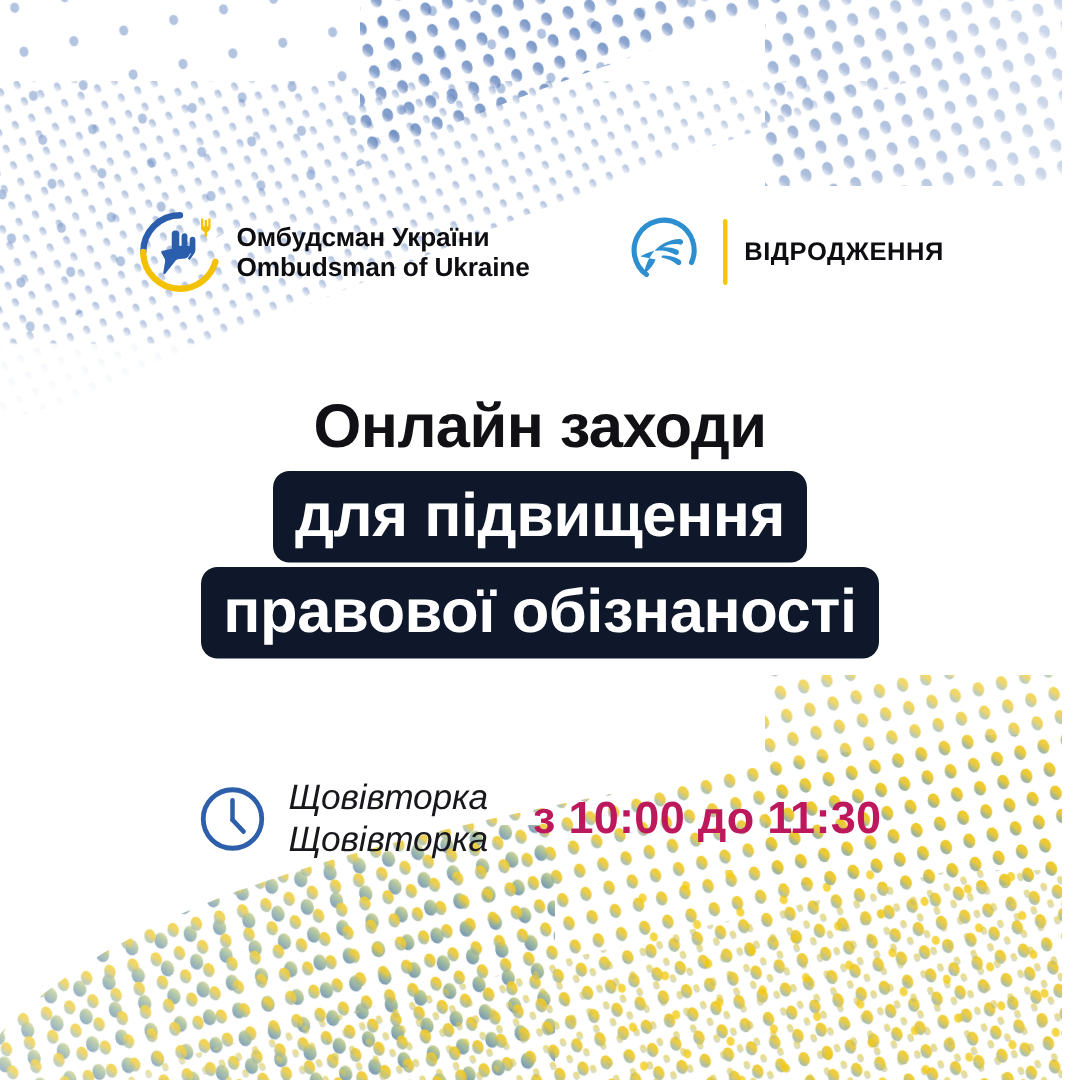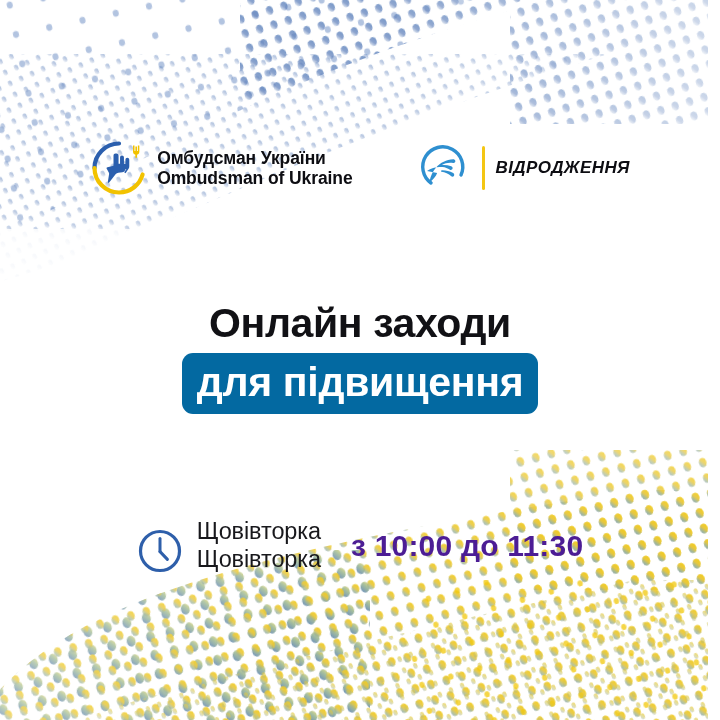--- a/index.html
+++ b/index.html
@@ -69,21 +69,20 @@
     font-size: 17.5px;
     font-weight: bold;
     color: #0d0d12;
     letter-spacing: -0.1px;
     white-space: nowrap;
   }
   .vr-logo-inner {
     display: flex;
     align-items: center;
     gap: 11px;
-    font-style: italic;
   }
   .vr-divider {
     width: 3px;
     height: 44px;
     background: #f4c613;
     border-radius: 2px;
     flex: 0 0 auto;
   }
   .logo-text-vr {
     display: flex;
@@ -102,39 +101,38 @@
 
   
   .headline {
     position: absolute;
     top: 262px;
     left: 0;
     width: 720px;
     display: flex;
     flex-direction: column;
     align-items: center;
-    margin-top: 39px;
   }
   .headline .plain {
     font-size: 41px;
     font-weight: bold;
     color: #111115;
     letter-spacing: -0.4px;
     line-height: 1.08;
     margin-bottom: 8px;
     white-space: nowrap;
   }
   .badge-stack {
     display: flex;
     flex-direction: column;
     align-items: center;
     gap: 3px;
   }
   .badge {
-    background: #0369a1;
+    background: #0f172a;
     color: #ffffff;
     font-size: 41px;
     font-weight: bold;
     letter-spacing: -0.3px;
     line-height: 1;
     padding: 9px 15px 11px 15px;
     border-radius: 11px;
     white-space: nowrap;
   }
 
@@ -144,38 +142,39 @@
     top: 518px;
     left: 0;
     width: 720px;
     display: flex;
     justify-content: center;
     align-items: center;
     gap: 30px;
   }
   .sched-left {
     display: flex;
-    align-items: flex-end;
+    align-items: center;
     gap: 14px;
+    font-style: italic;
   }
   .days {
     display: flex;
     flex-direction: column;
     line-height: 1.19;
   }
   .days .d {
     font-size: 23.5px;
     color: #18181c;
     letter-spacing: -0.1px;
     white-space: nowrap;
   }
   .time {
     font-size: 30px;
     font-weight: bold;
-    color: #4c1d95;
+    color: #be185d;
     letter-spacing: 0.2px;
     white-space: nowrap;
   }
 </style>
 </head>
 <body>
 
 <div class="poster">
 
   <svg class="deco deco-top" viewBox="0 0 760 290">
@@ -359,20 +358,21 @@
         </span>
       </span>
     </div>
 
   </div>
 
   <div class="headline">
     <div class="plain">Онлайн заходи</div>
     <div class="badge-stack">
       <div class="badge">для підвищення</div>
+      <div class="badge">правової обізнаності</div>
     </div>
   </div>
 
   <div class="schedule">
     <div class="sched-left">
       <span class="logo-mark">
         <svg width="46" height="46" viewBox="0 0 46 46">
           <circle cx="23" cy="23" r="19.5" fill="none" stroke="#2e5faa" stroke-width="3.2"></circle>
           <path d="M23 10.5 L23 23.6" stroke="#2e5faa" stroke-width="3.0" stroke-linecap="round" fill="none"></path>
           <path d="M23 23.6 L30.4 31.4" stroke="#2e5faa" stroke-width="3.0" stroke-linecap="round" fill="none"></path>

